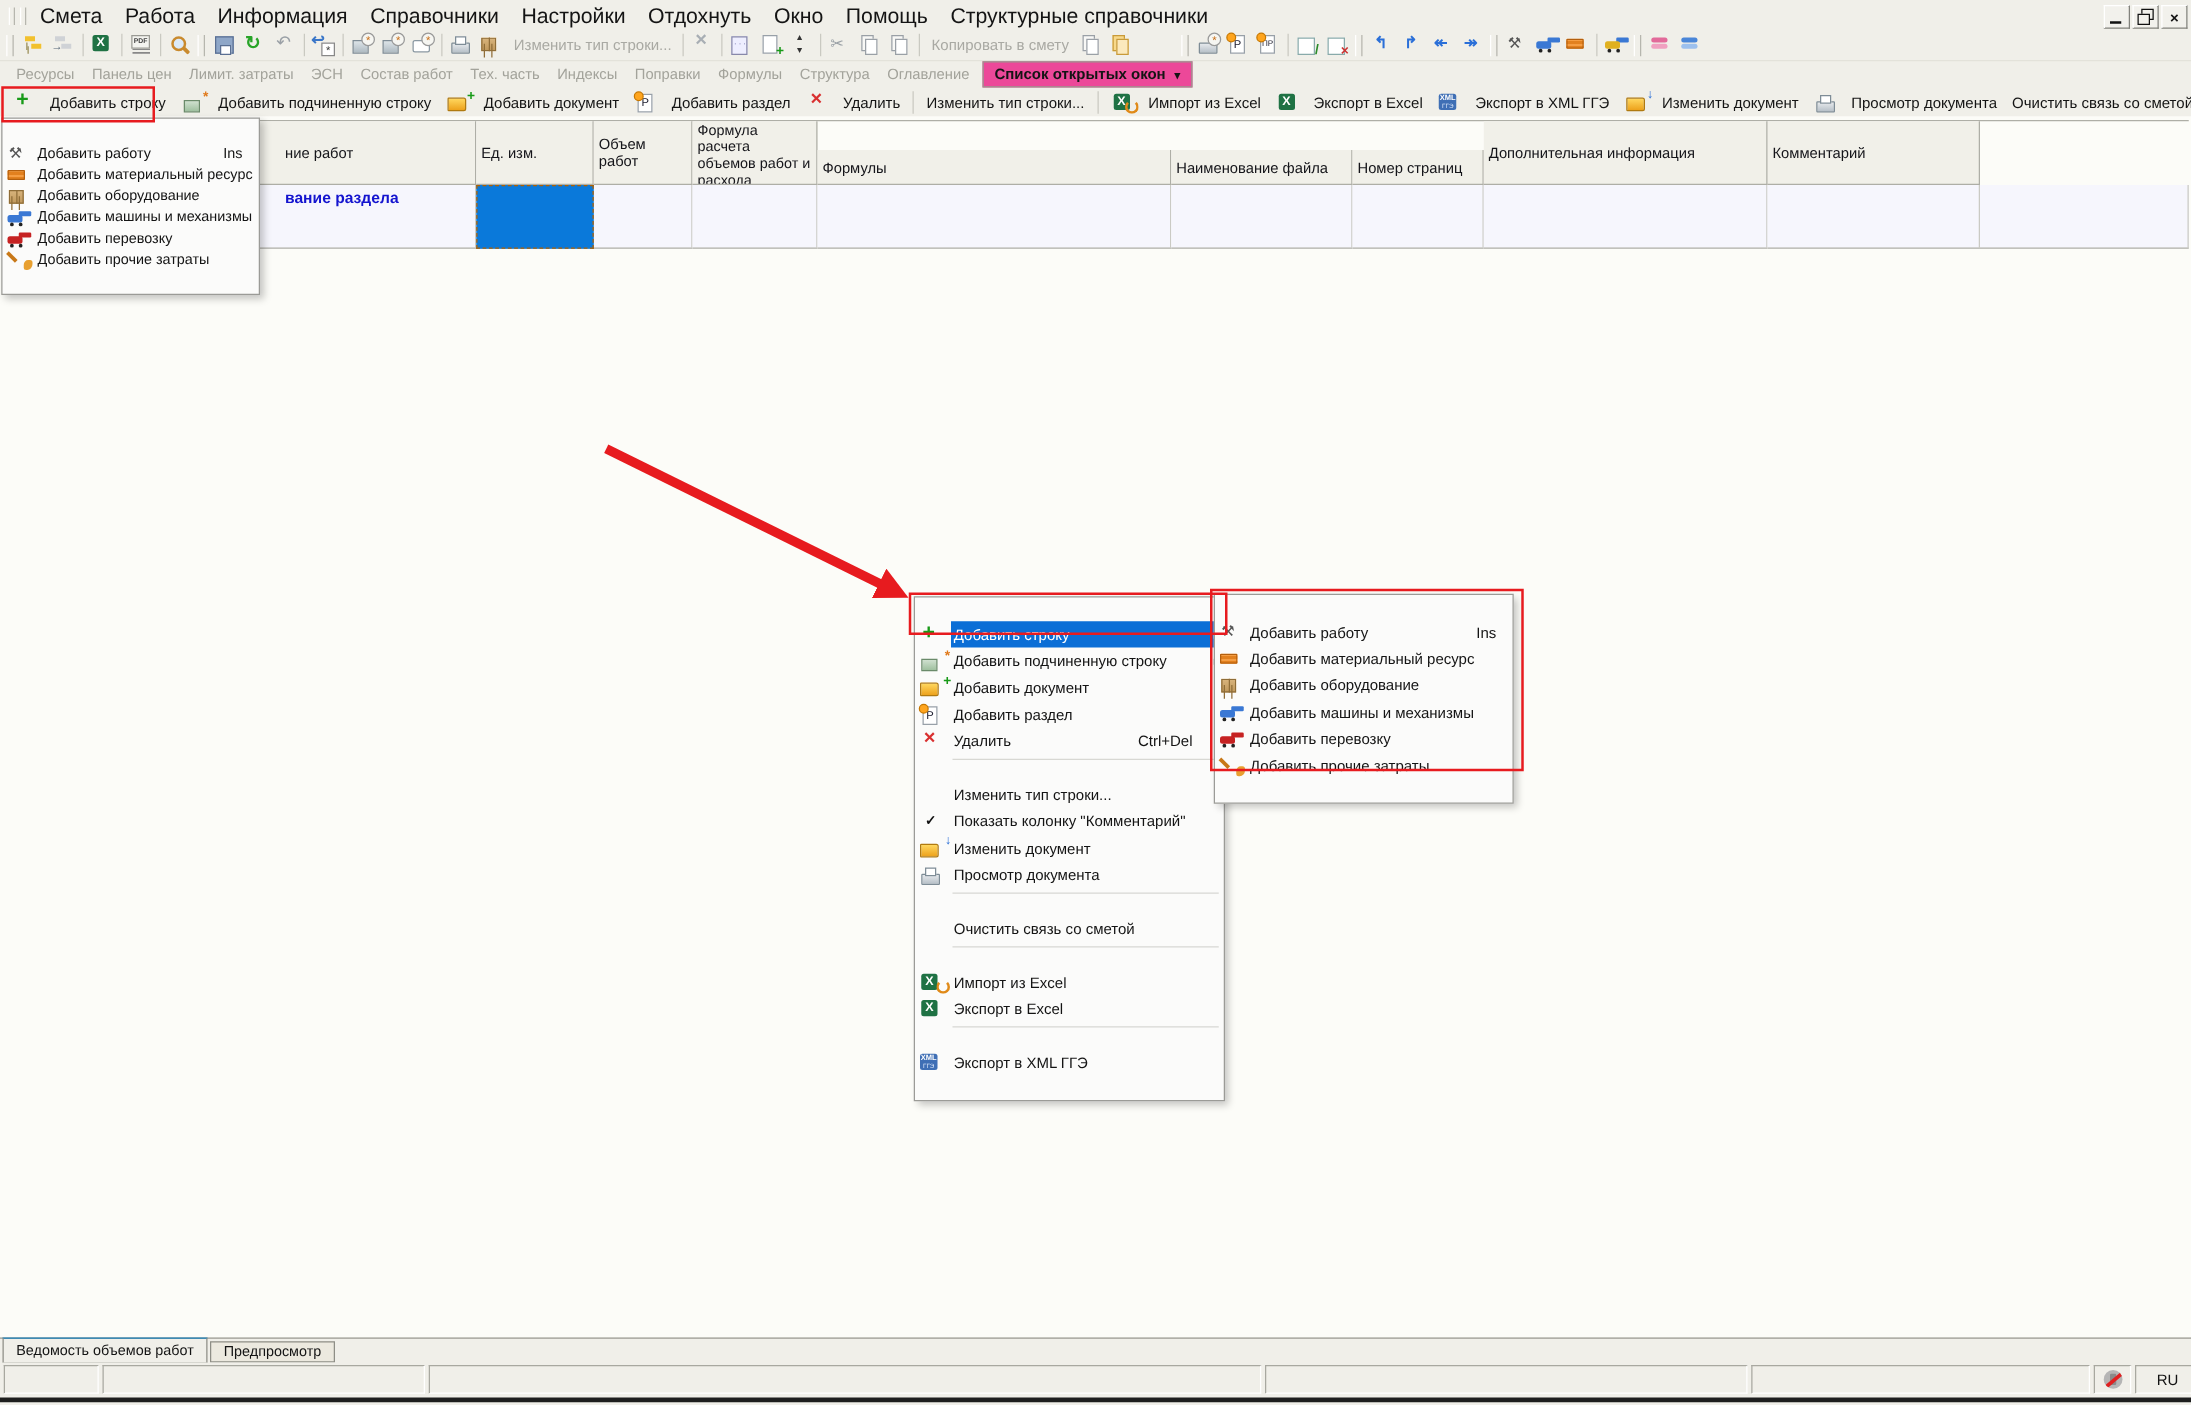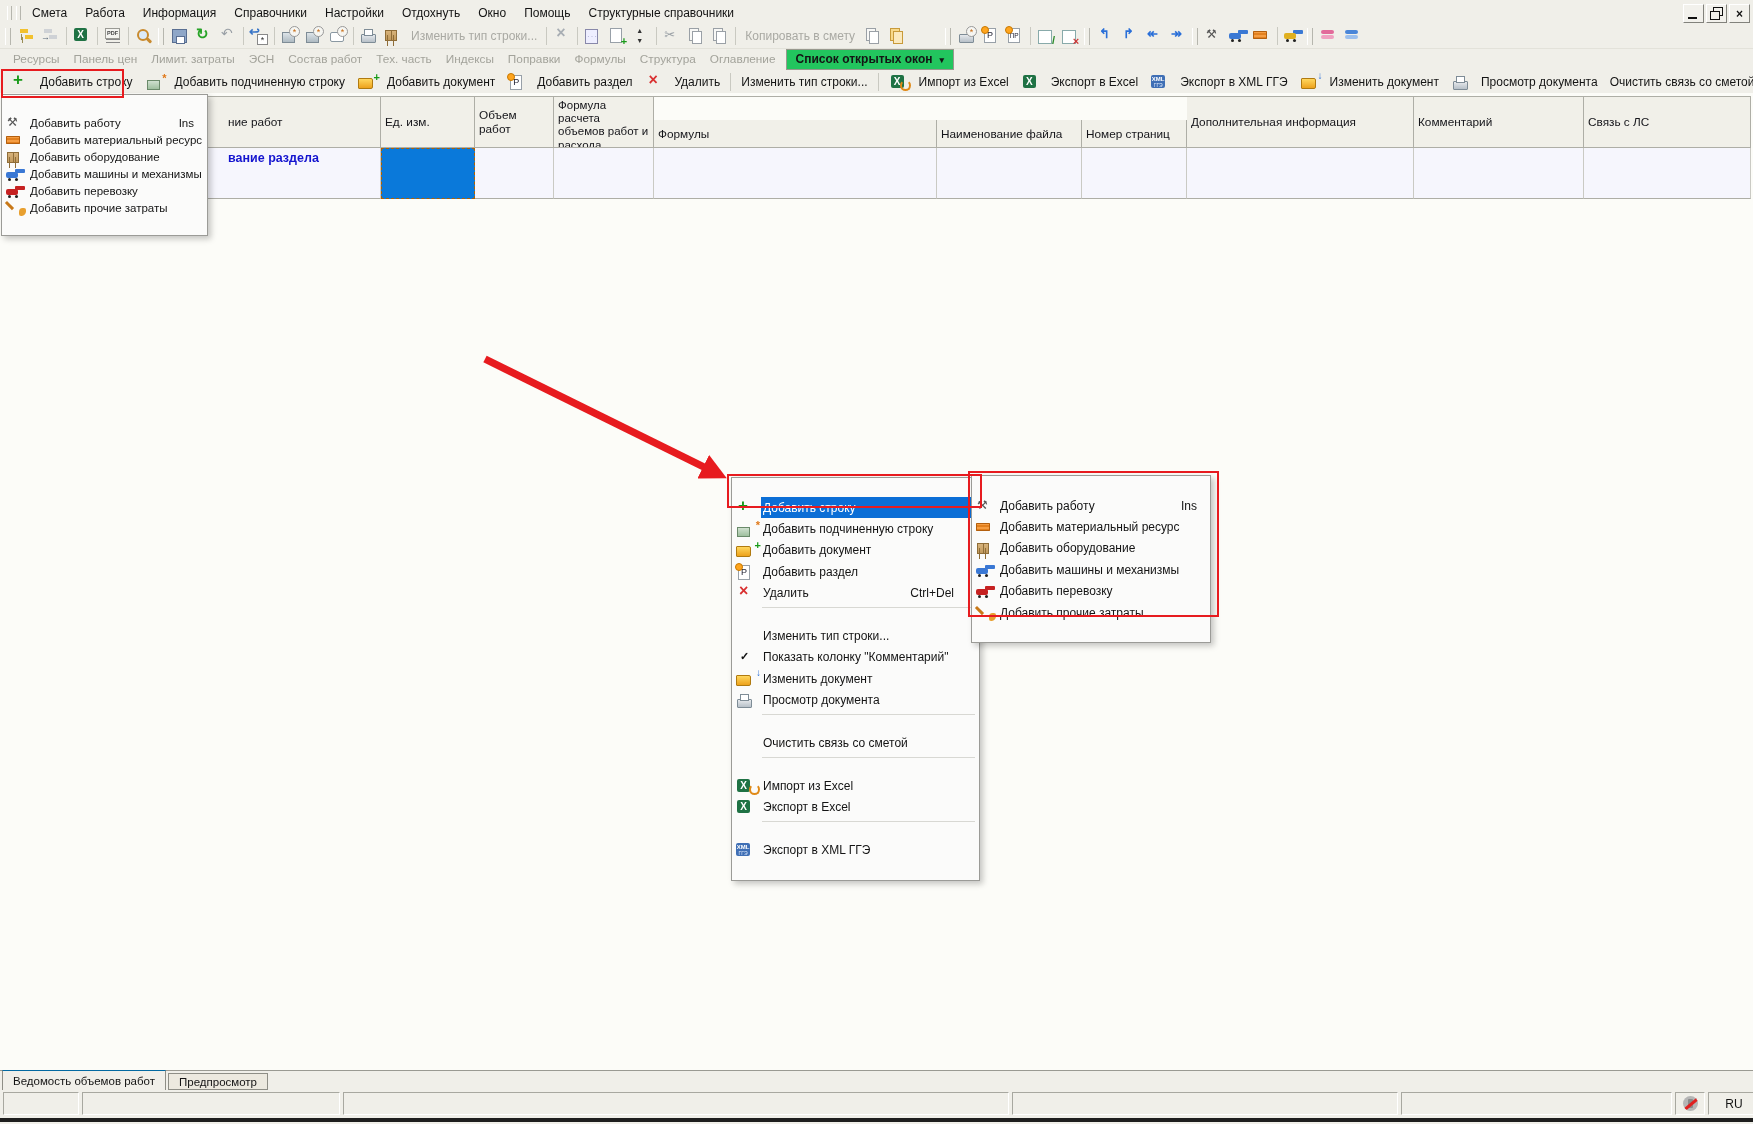--- a/index.html
+++ b/index.html
@@ -1,40 +1,40 @@
 <!DOCTYPE html>
 <html><head>
 <meta charset="utf-8">
 <style>
   html,body{margin:0;padding:0}
   body{width:1753px;height:1124px;position:relative;overflow:hidden;
        font-family:"Liberation Sans",sans-serif;background:#f0efe9;color:#141414}
   
   #menubar{position:absolute;left:0;top:2px;right:0;height:22px;display:flex;align-items:center;padding-left:5px}
   .mgrip{width:3px;height:14px;border-left:1px solid #fff;border-right:1px solid #b6b6ae;margin:0 2px;flex:none}
-  .mitem{padding:3px 9px;font-size:12px;white-space:nowrap}
+  .mitem{padding:3px 9px;font-size:17px;white-space:nowrap}
   #winbtns{position:absolute;right:3px;top:4px;display:flex;gap:2px;z-index:3}
   .wbtn{width:19px;height:17px;background:#f2f1ec;border:1px solid;border-color:#fff #82827c #82827c #fff;
         position:relative;display:flex;align-items:center;justify-content:center;font-size:12px;font-weight:bold}
   .wmin::after{content:"";position:absolute;left:4px;bottom:3px;width:9px;height:2px;background:#111}
   .wres::before{content:"";position:absolute;right:3px;top:2px;width:8px;height:7px;border:1px solid #111}
   .wres::after{content:"";position:absolute;left:3px;bottom:2px;width:8px;height:7px;border:1px solid #111;background:#f2f1ec}
 
   #toolbar1{position:absolute;left:0;top:24px;right:0;height:24px;display:flex;align-items:center;padding-left:3px;border-bottom:1px solid #e3e2da}
   .tgrip{width:4px;height:17px;border-left:1px solid #fff;border-right:1px solid #b6b6ae;margin:0 4px 0 2px;flex:none}
   .tsep{width:1px;height:18px;background:#c9c9c1;margin:0 3px;flex:none}
   .tgap{width:34px;flex:none}
   .tlabel{font-size:12px;margin:0 6px;white-space:nowrap}
   .dis{color:#a9a9a3}
   .tbi{width:20px;height:18px;position:relative;margin:0 2px;flex:none}
 
   #panelbar{position:absolute;left:0;top:48px;right:0;height:22px;display:flex;align-items:center;padding-left:6px}
   .pitem{font-size:11.8px;color:#a3a39b;padding:0 7px;white-space:nowrap}
   #openwin{display:flex;align-items:center;gap:7px;margin-left:3px;padding:0 9px;border:1px solid #98988e;
-           background:#22c55e;font-weight:bold;font-size:12px;height:19px;white-space:nowrap}
+           background:#ec4899;font-weight:bold;font-size:12px;height:19px;white-space:nowrap}
   #openwin .arr{font-size:9px;margin-top:1px}
 
   #actionbar{position:absolute;left:0;top:70px;right:0;height:23px;display:flex;align-items:center;padding-left:4px}
   .abtn{display:flex;align-items:center;gap:5px;padding:0 6px;height:22px;font-size:12px;white-space:nowrap}
   .asep{width:1px;height:18px;background:#c9c9c1;margin:0 4px;flex:none}
 
   
   #content{position:absolute;left:0;top:93px;right:0;height:977px;background:#fcfcf8}
   #tbl{position:absolute;left:1px;top:3px;width:1749px;height:102px;border-left:1px solid #aeaea6;border-top:1px solid #aeaea6;box-sizing:content-box}
   .hc{position:absolute;background:#f1f0e9;border-right:1px solid #aeaea6;border-bottom:1px solid #aeaea6;
@@ -411,21 +411,20 @@
 
     <div class="hc" style="left:0;top:0;width:379px;height:51px;padding-left:226px">ние работ</div>
     <div class="hc" style="left:379px;top:0;width:94px;height:51px">Ед. изм.</div>
     <div class="hc" style="left:473px;top:0;width:79px;height:51px">Объем работ</div>
     <div class="hc top" style="left:552px;top:0;width:100px;height:51px">Формула расчета объемов работ и расхода материалов</div>
     <div class="hc" style="left:652px;top:23px;width:283px;height:28px">Формулы</div>
     <div class="hc" style="left:935px;top:23px;width:145px;height:28px">Наименование файла</div>
     <div class="hc" style="left:1080px;top:23px;width:105px;height:28px">Номер страниц</div>
     <div class="hc" style="left:1412px;top:0;width:170px;height:51px">Комментарий</div>
     <div class="hc" style="left:1185px;top:0;width:227px;height:51px">Дополнительная информация</div>
-    <div class="hc" style="left:1582px;top:0;width:167px;height:51px">Связь с ЛС</div>
 
     <div class="dc" style="left:0;width:379px">
       <div id="sectionName">вание раздела</div>
     </div>
     <div class="dc" style="left:379px;width:94px"></div>
     <div class="dc" style="left:473px;width:79px"></div>
     <div class="dc" style="left:552px;width:100px"></div>
     <div class="dc" style="left:652px;width:283px"></div>
     <div class="dc" style="left:935px;width:145px"></div>
     <div class="dc" style="left:1080px;width:105px"></div>

